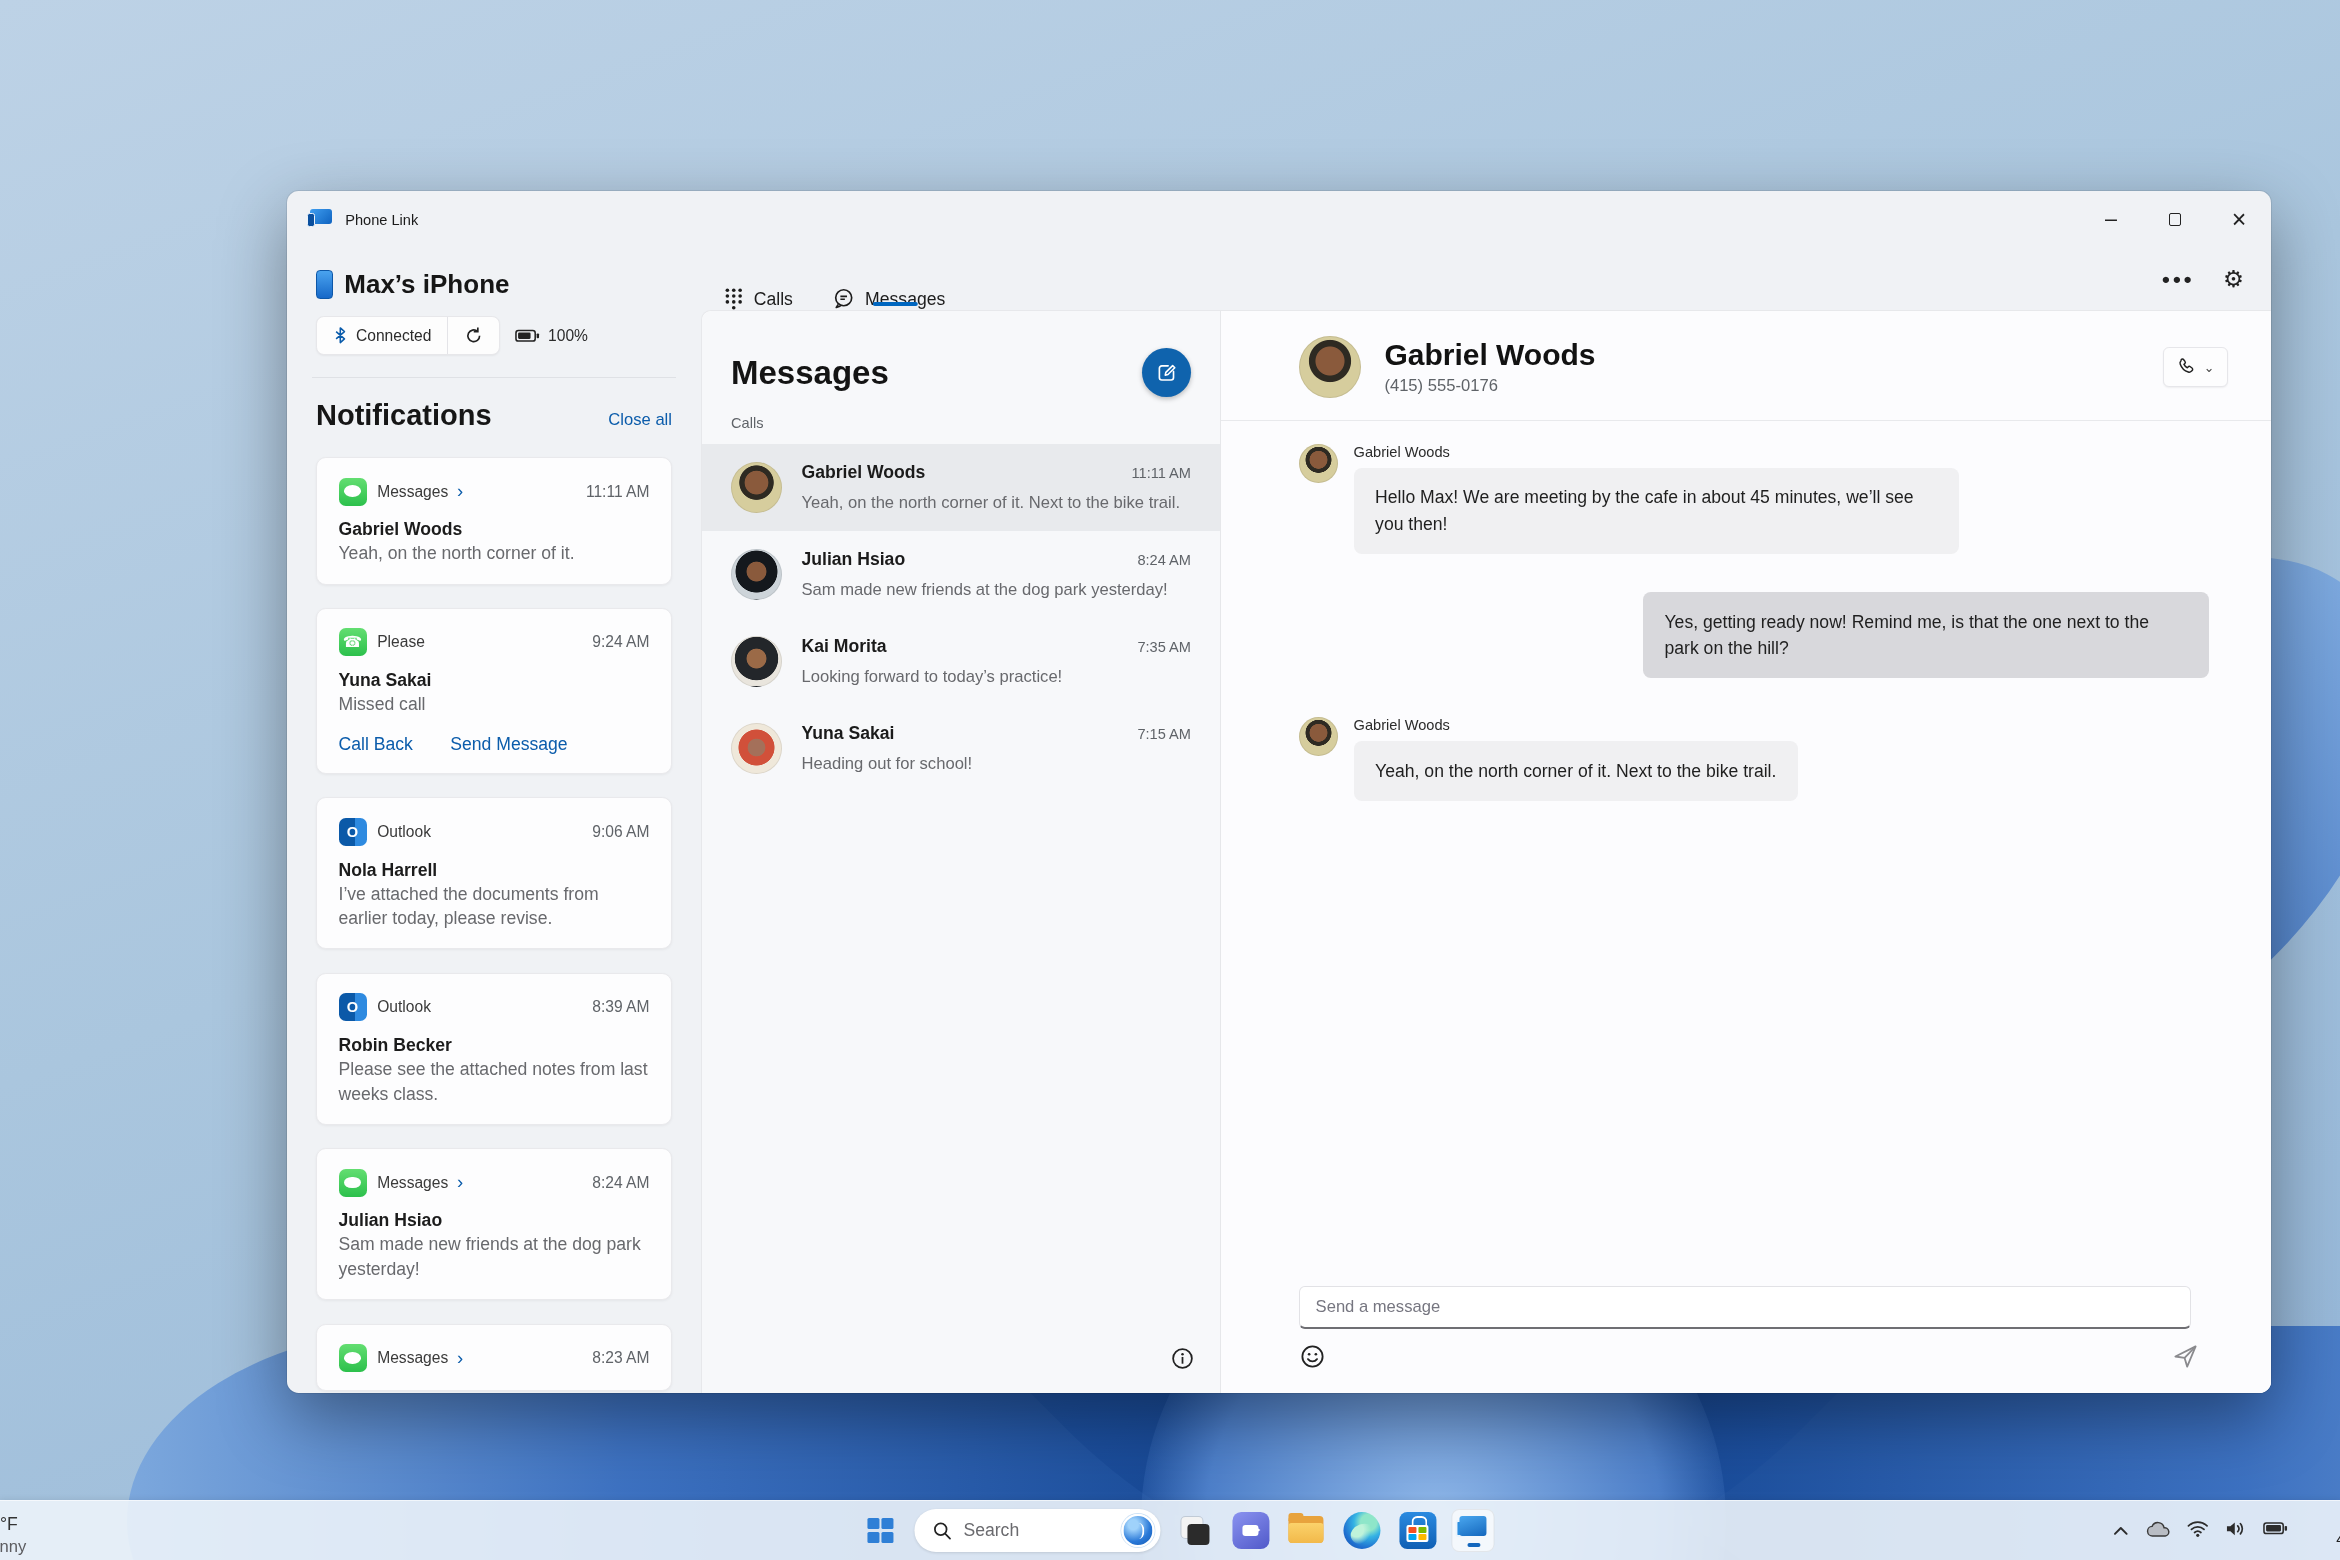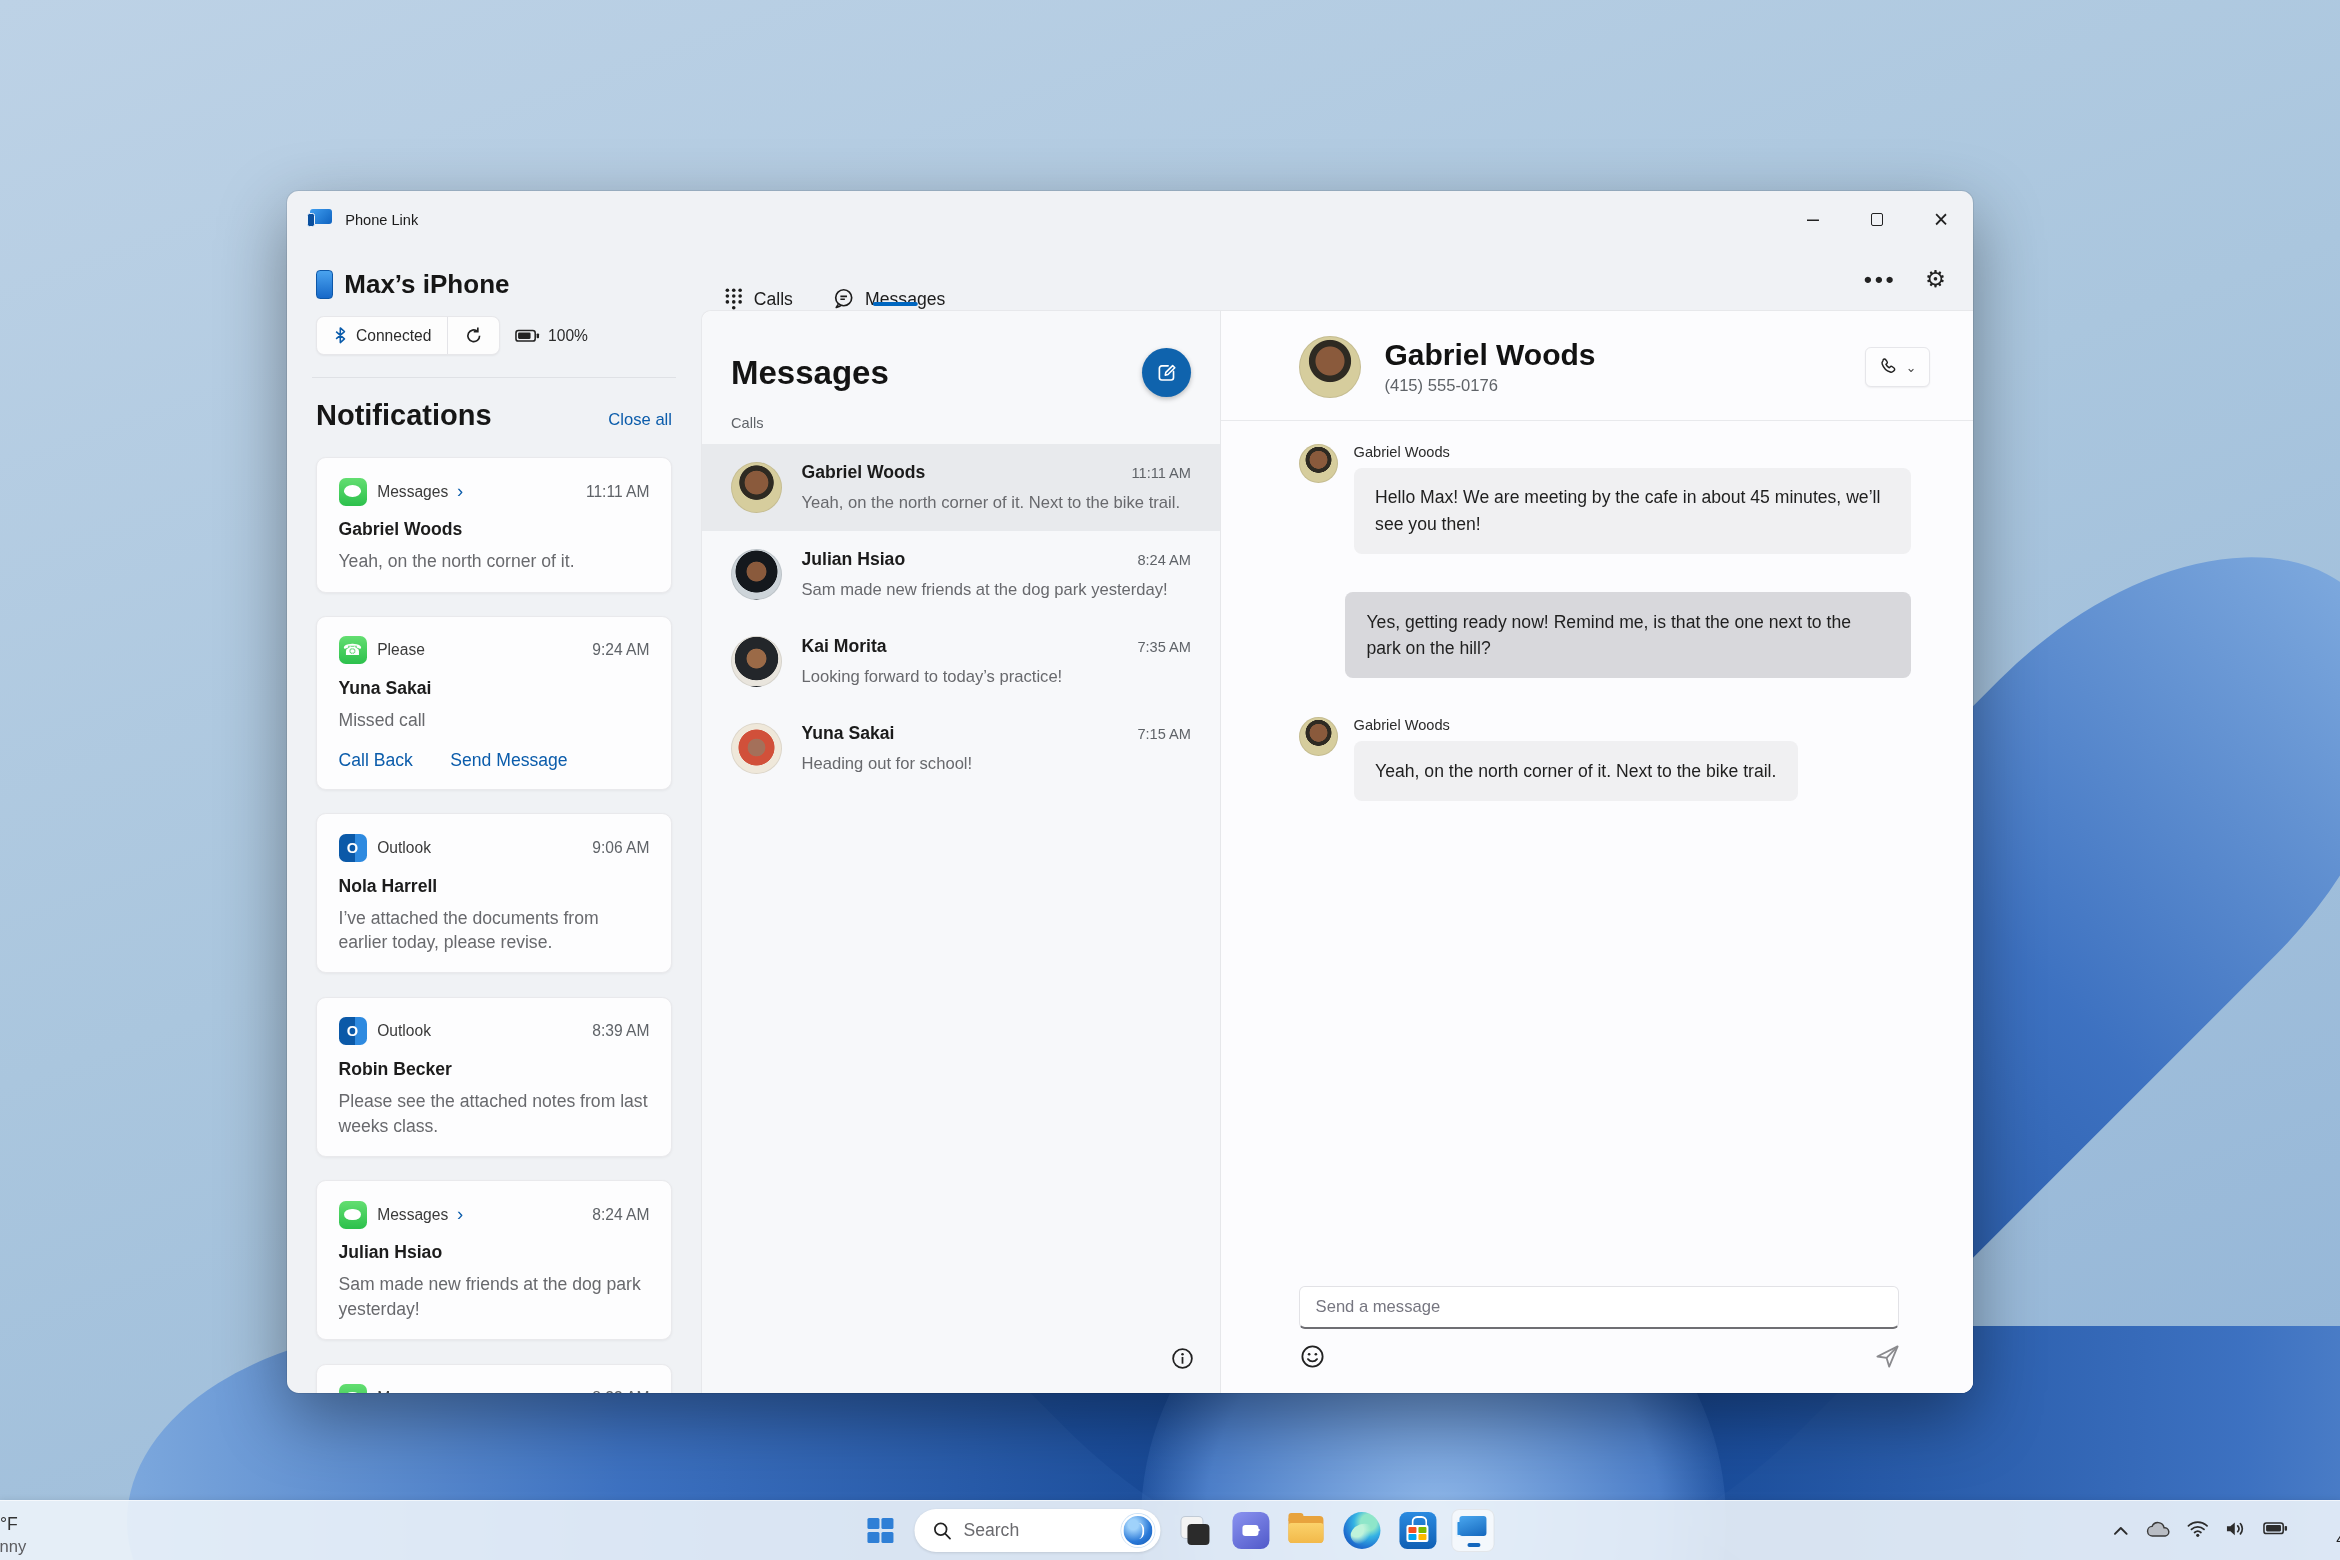--- a/index.html
+++ b/index.html
@@ -17,21 +17,21 @@
   .petal:nth-child(3){transform:rotate(90deg);}
   .petal:nth-child(4){transform:rotate(135deg);}
   .petal:nth-child(5){transform:rotate(180deg);}
   .petal:nth-child(6){transform:rotate(225deg);}
   .petal:nth-child(7){transform:rotate(270deg);}
   .petal:nth-child(8){transform:rotate(315deg);}
   .bloom-core{position:absolute;left:-293px;top:-293px;width:585px;height:585px;border-radius:50%;
     background:radial-gradient(circle,#8fb7e8 0%,#4d7fc9 55%,rgba(40,90,170,0) 75%);}
 
   
-  .window{position:absolute;left:287px;top:191px;width:1686px;height:1202px;background:#f0f2f5;
+  .window{position:absolute;left:287px;top:191px;width:1984px;height:1202px;background:#f0f2f5;
     border-radius:11.7px;box-shadow:0 23.4px 68px rgba(0,0,0,.38),0 0 0 1px rgba(0,0,0,.08);overflow:hidden;
     display:flex;flex-direction:column;}
   .titlebar{height:57px;display:flex;align-items:center;padding-left:19.5px;flex:0 0 auto;}
   .app-logo{width:25px;height:21.5px;position:relative;margin-right:13.7px;}
   .app-logo .mon{position:absolute;left:3.9px;top:0;width:21.5px;height:15.6px;background:linear-gradient(135deg,#3f9ef0,#0f63c0);border-radius:2.9px;}
   .app-logo .ph{position:absolute;left:0;top:3.9px;width:8.8px;height:14.6px;background:#0a4f9e;border:1.5px solid #e9f2fb;border-radius:2.4px;}
   .tb-title{font-size:14.6px;color:#1b1b1b;}
   .win-controls{margin-left:auto;display:flex;height:100%;}
   .wc{width:64px;height:100%;display:flex;align-items:center;justify-content:center;color:#222;font-size:21.5px;}
   .wc .maxbox{width:12.7px;height:12.7px;border:1.6px solid #222;border-radius:2px;display:block;}
@@ -60,21 +60,21 @@
   .app-ic.imessage{background:linear-gradient(180deg,#63de71,#2cc04c);}
   .app-ic.imessage::after{content:"";position:absolute;left:5.9px;top:7.8px;width:16.6px;height:11.7px;background:#fff;border-radius:50%;}
   .app-ic.phone{background:linear-gradient(180deg,#63de71,#2cc04c);color:#fff;font-size:15.6px;text-align:center;line-height:28px;}
   .app-ic.phone::after{content:"☎";}
   .app-ic.outlook{background:linear-gradient(90deg,#0b59a8 0 58%,#2e8ae0 58%);color:#fff;font-weight:bold;font-size:14.6px;text-align:center;line-height:28px;}
   .app-ic.outlook::after{content:"O";}
   .app-name{font-size:15.6px;color:#3a3a3a;}
   .chev{font-size:18.5px;color:#0b5cab;line-height:1;margin-left:-2px;}
   .note-time{margin-left:auto;font-size:15.6px;color:#5f6368;}
   .note-sender{margin-top:13.7px;font-size:17.6px;font-weight:bold;color:#1c1c1c;}
-  .note-preview{margin-top:9px;font-size:17.6px;color:#68696d;line-height:1.4;max-width:322px;}
+  .note-preview{margin-top:1px;font-size:17.6px;color:#68696d;line-height:1.4;max-width:322px;}
   .note-action{display:inline-block;margin-top:17.6px;margin-right:33px;font-size:17.6px;color:#0b5cab;}
 
   
   .main{flex:1;display:flex;flex-direction:column;min-width:0;}
   .tabsbar{height:62px;display:flex;align-items:center;gap:39px;padding:0 27px 0 21.5px;flex:0 0 auto;}
   .tab{display:flex;align-items:flex-end;gap:9.8px;font-size:17.6px;color:#1c1c1c;position:relative;height:100%;}
   .tab .underline{position:absolute;left:50%;transform:translateX(-36%);bottom:3.9px;width:45px;height:3.9px;border-radius:2px;background:#0067c0;display:none;}
   .tab.active .underline{display:block;}
   .tab svg{display:block;}
   .tabsbar-right{margin-left:auto;display:flex;align-items:center;gap:29px;}

